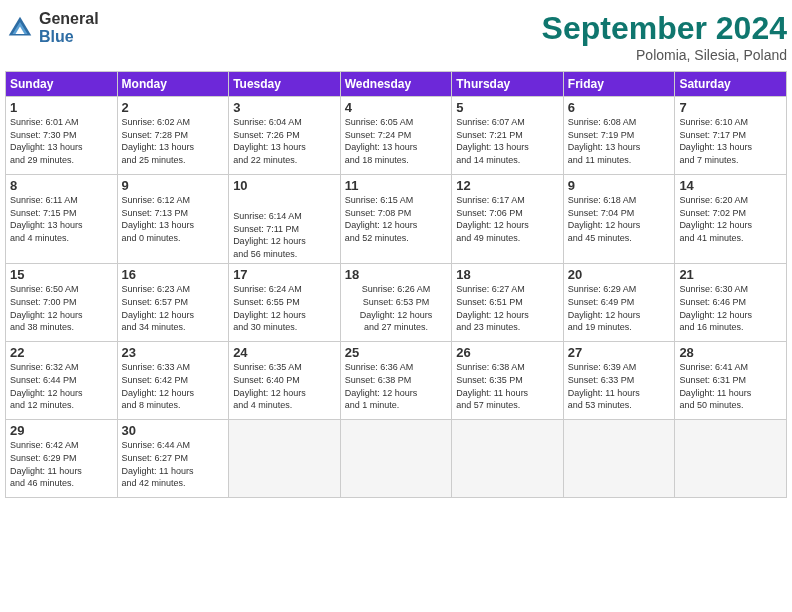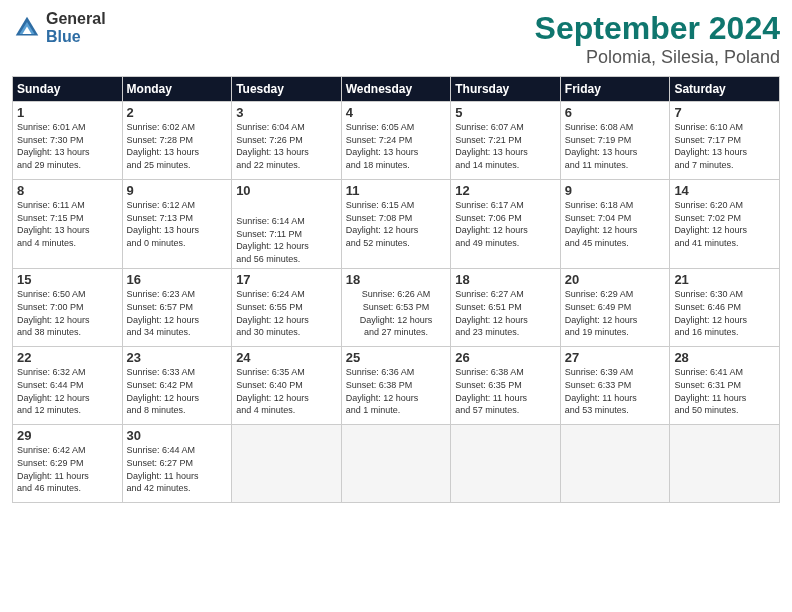--- a/index.html
+++ b/index.html
@@ -6,21 +6,21 @@
     body {
       font-family: Arial, sans-serif;
       background: #fff;
       width: 792px;
       height: 612px;
       overflow: hidden;
     }
     .page {
       width: 792px;
       height: 612px;
-      padding: 10px 12px;
+      padding: 10px 5px;
       background: #fff;
     }
     .header {
       display: flex;
       align-items: flex-start;
       justify-content: space-between;
       margin-bottom: 8px;
     }
     .logo {
       display: flex;
@@ -48,30 +48,30 @@
     }
     .title-block {
       text-align: right;
     }
     .month-title {
       font-size: 32px;
       font-weight: bold;
       color: #0f766e;
     }
     .location {
-      font-size: 18px;
+      font-size: 14px;
       color: #555;
     }
     .calendar-table {
       width: 100%;
       border-collapse: collapse;
       table-layout: fixed;
     }
     .calendar-table th {
-      background: #0f172a;
+      background: #6d28d9;
       color: #fff;
       font-size: 12px;
       font-weight: bold;
       padding: 5px 4px;
       text-align: left;
       border: 1px solid #ccc;
     }
     .calendar-table td {
       border: 1px solid #ccc;
       vertical-align: top;

